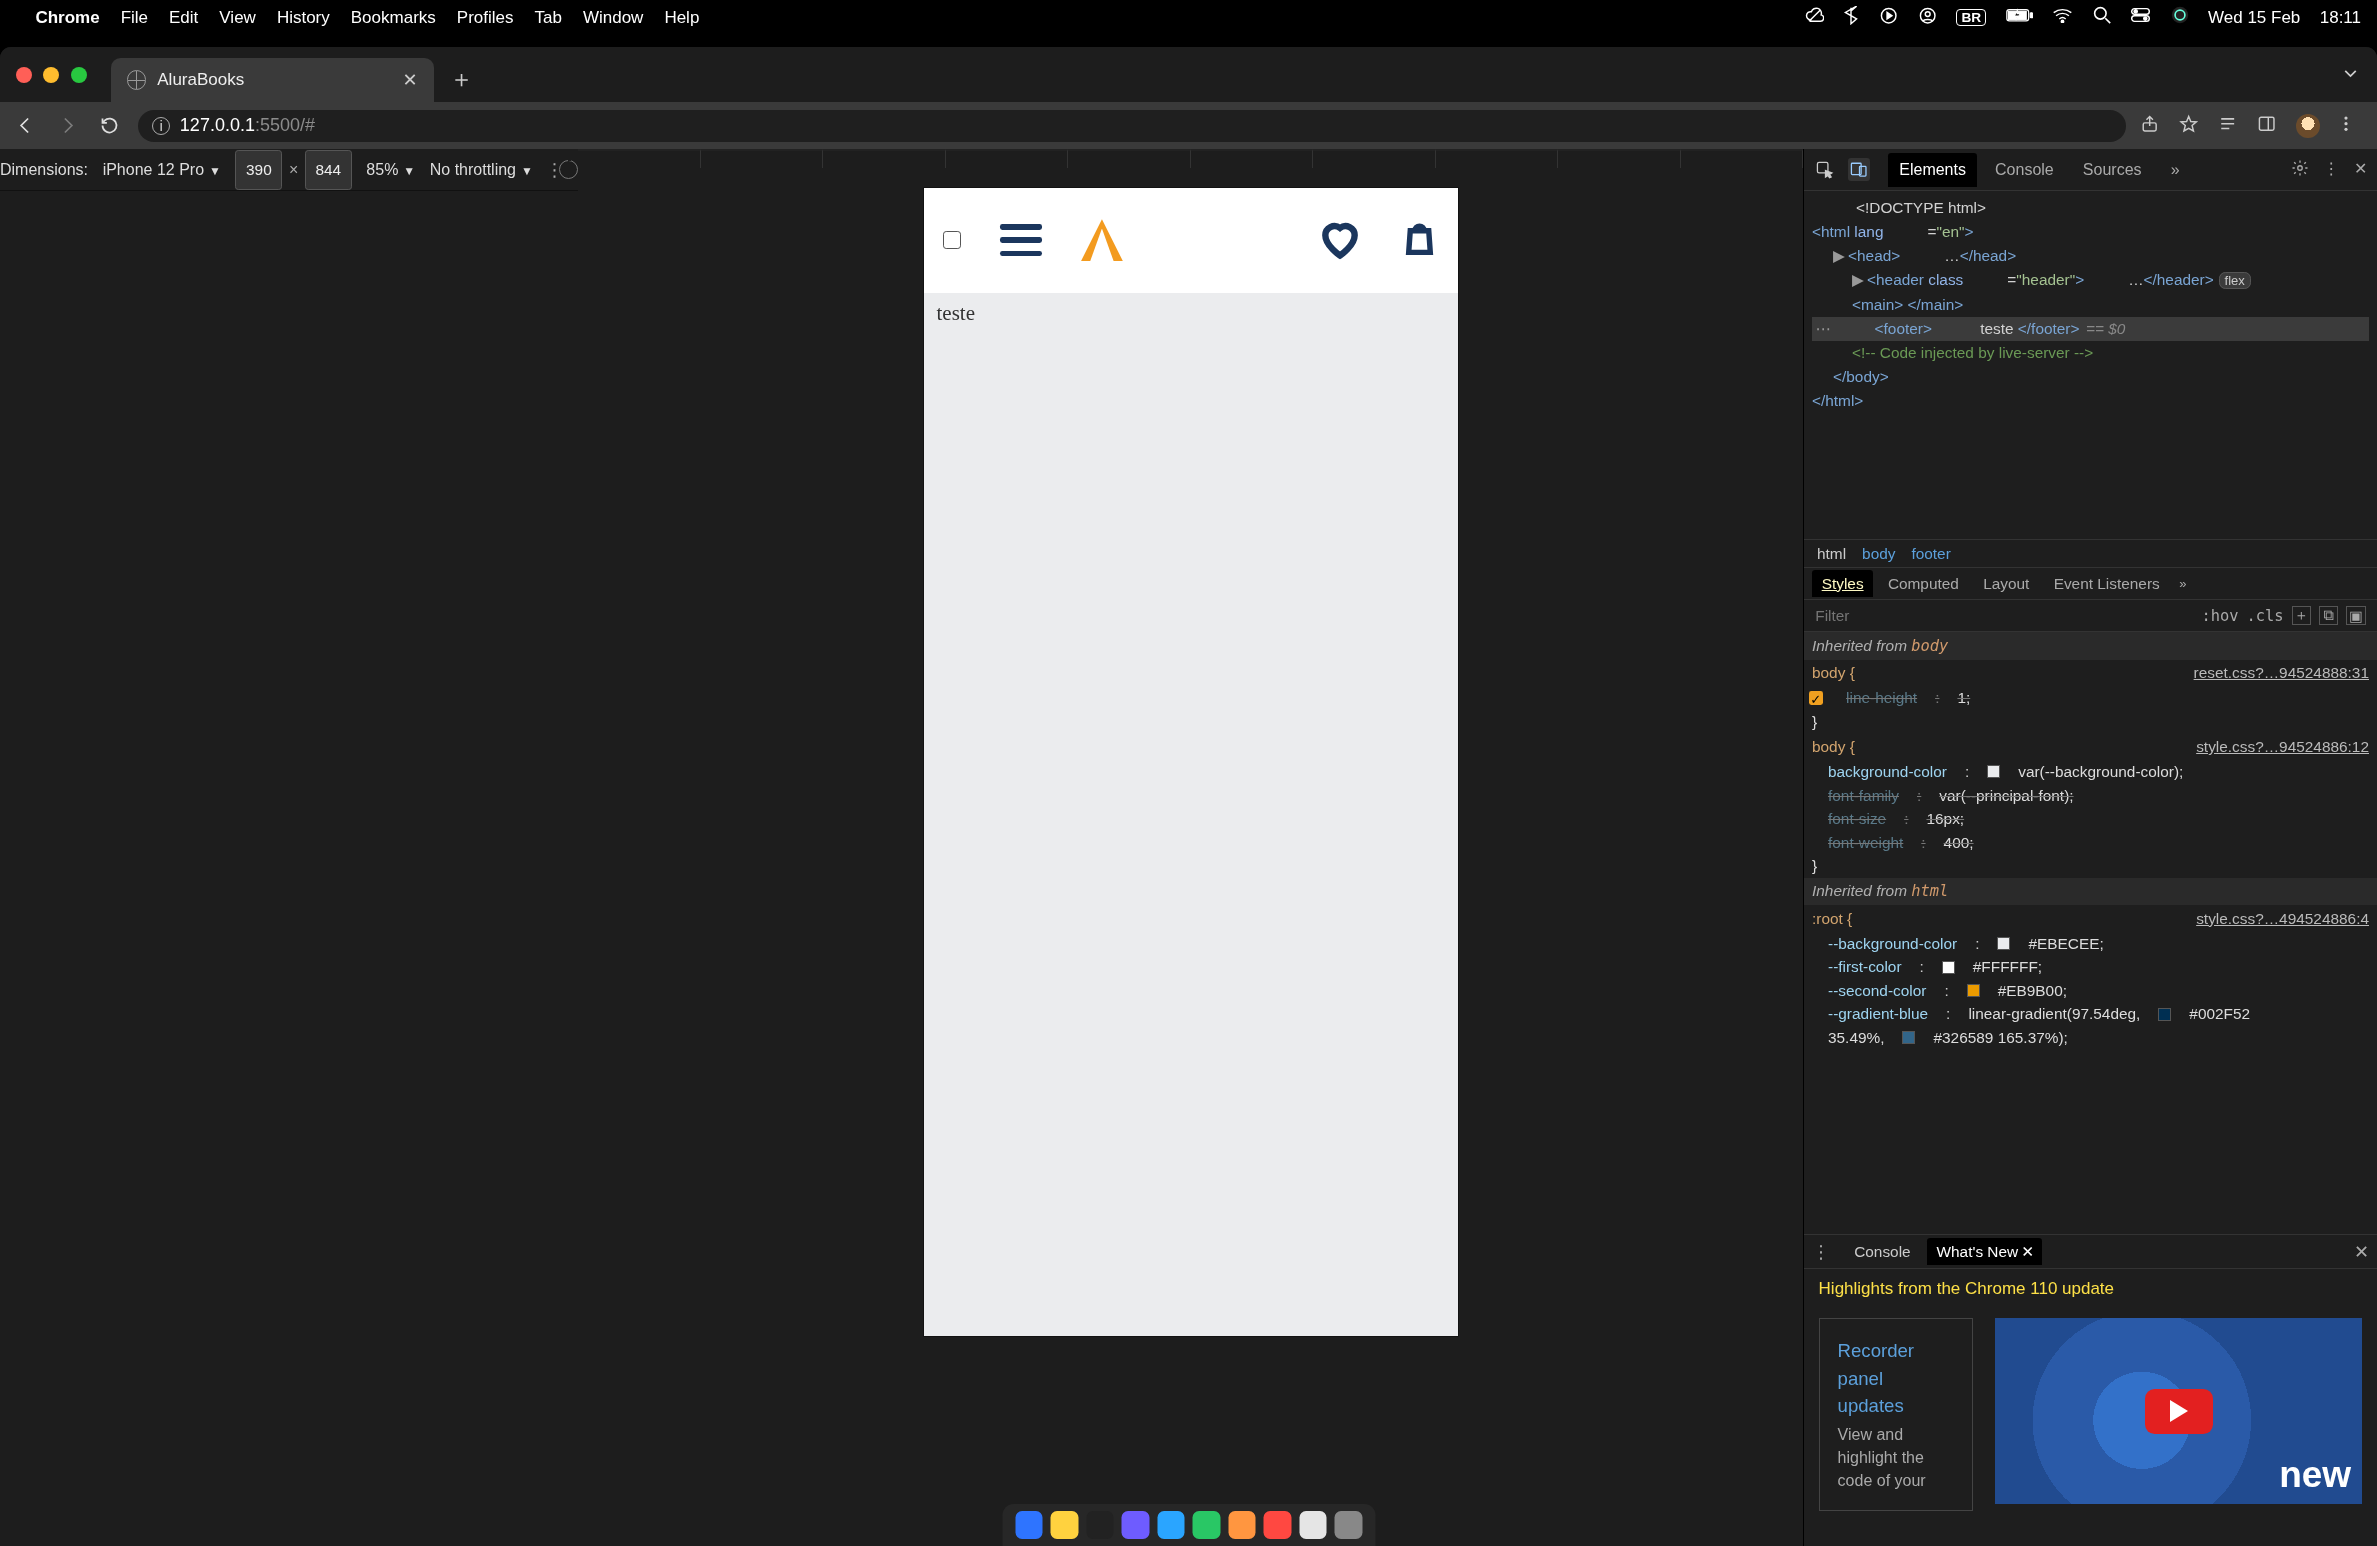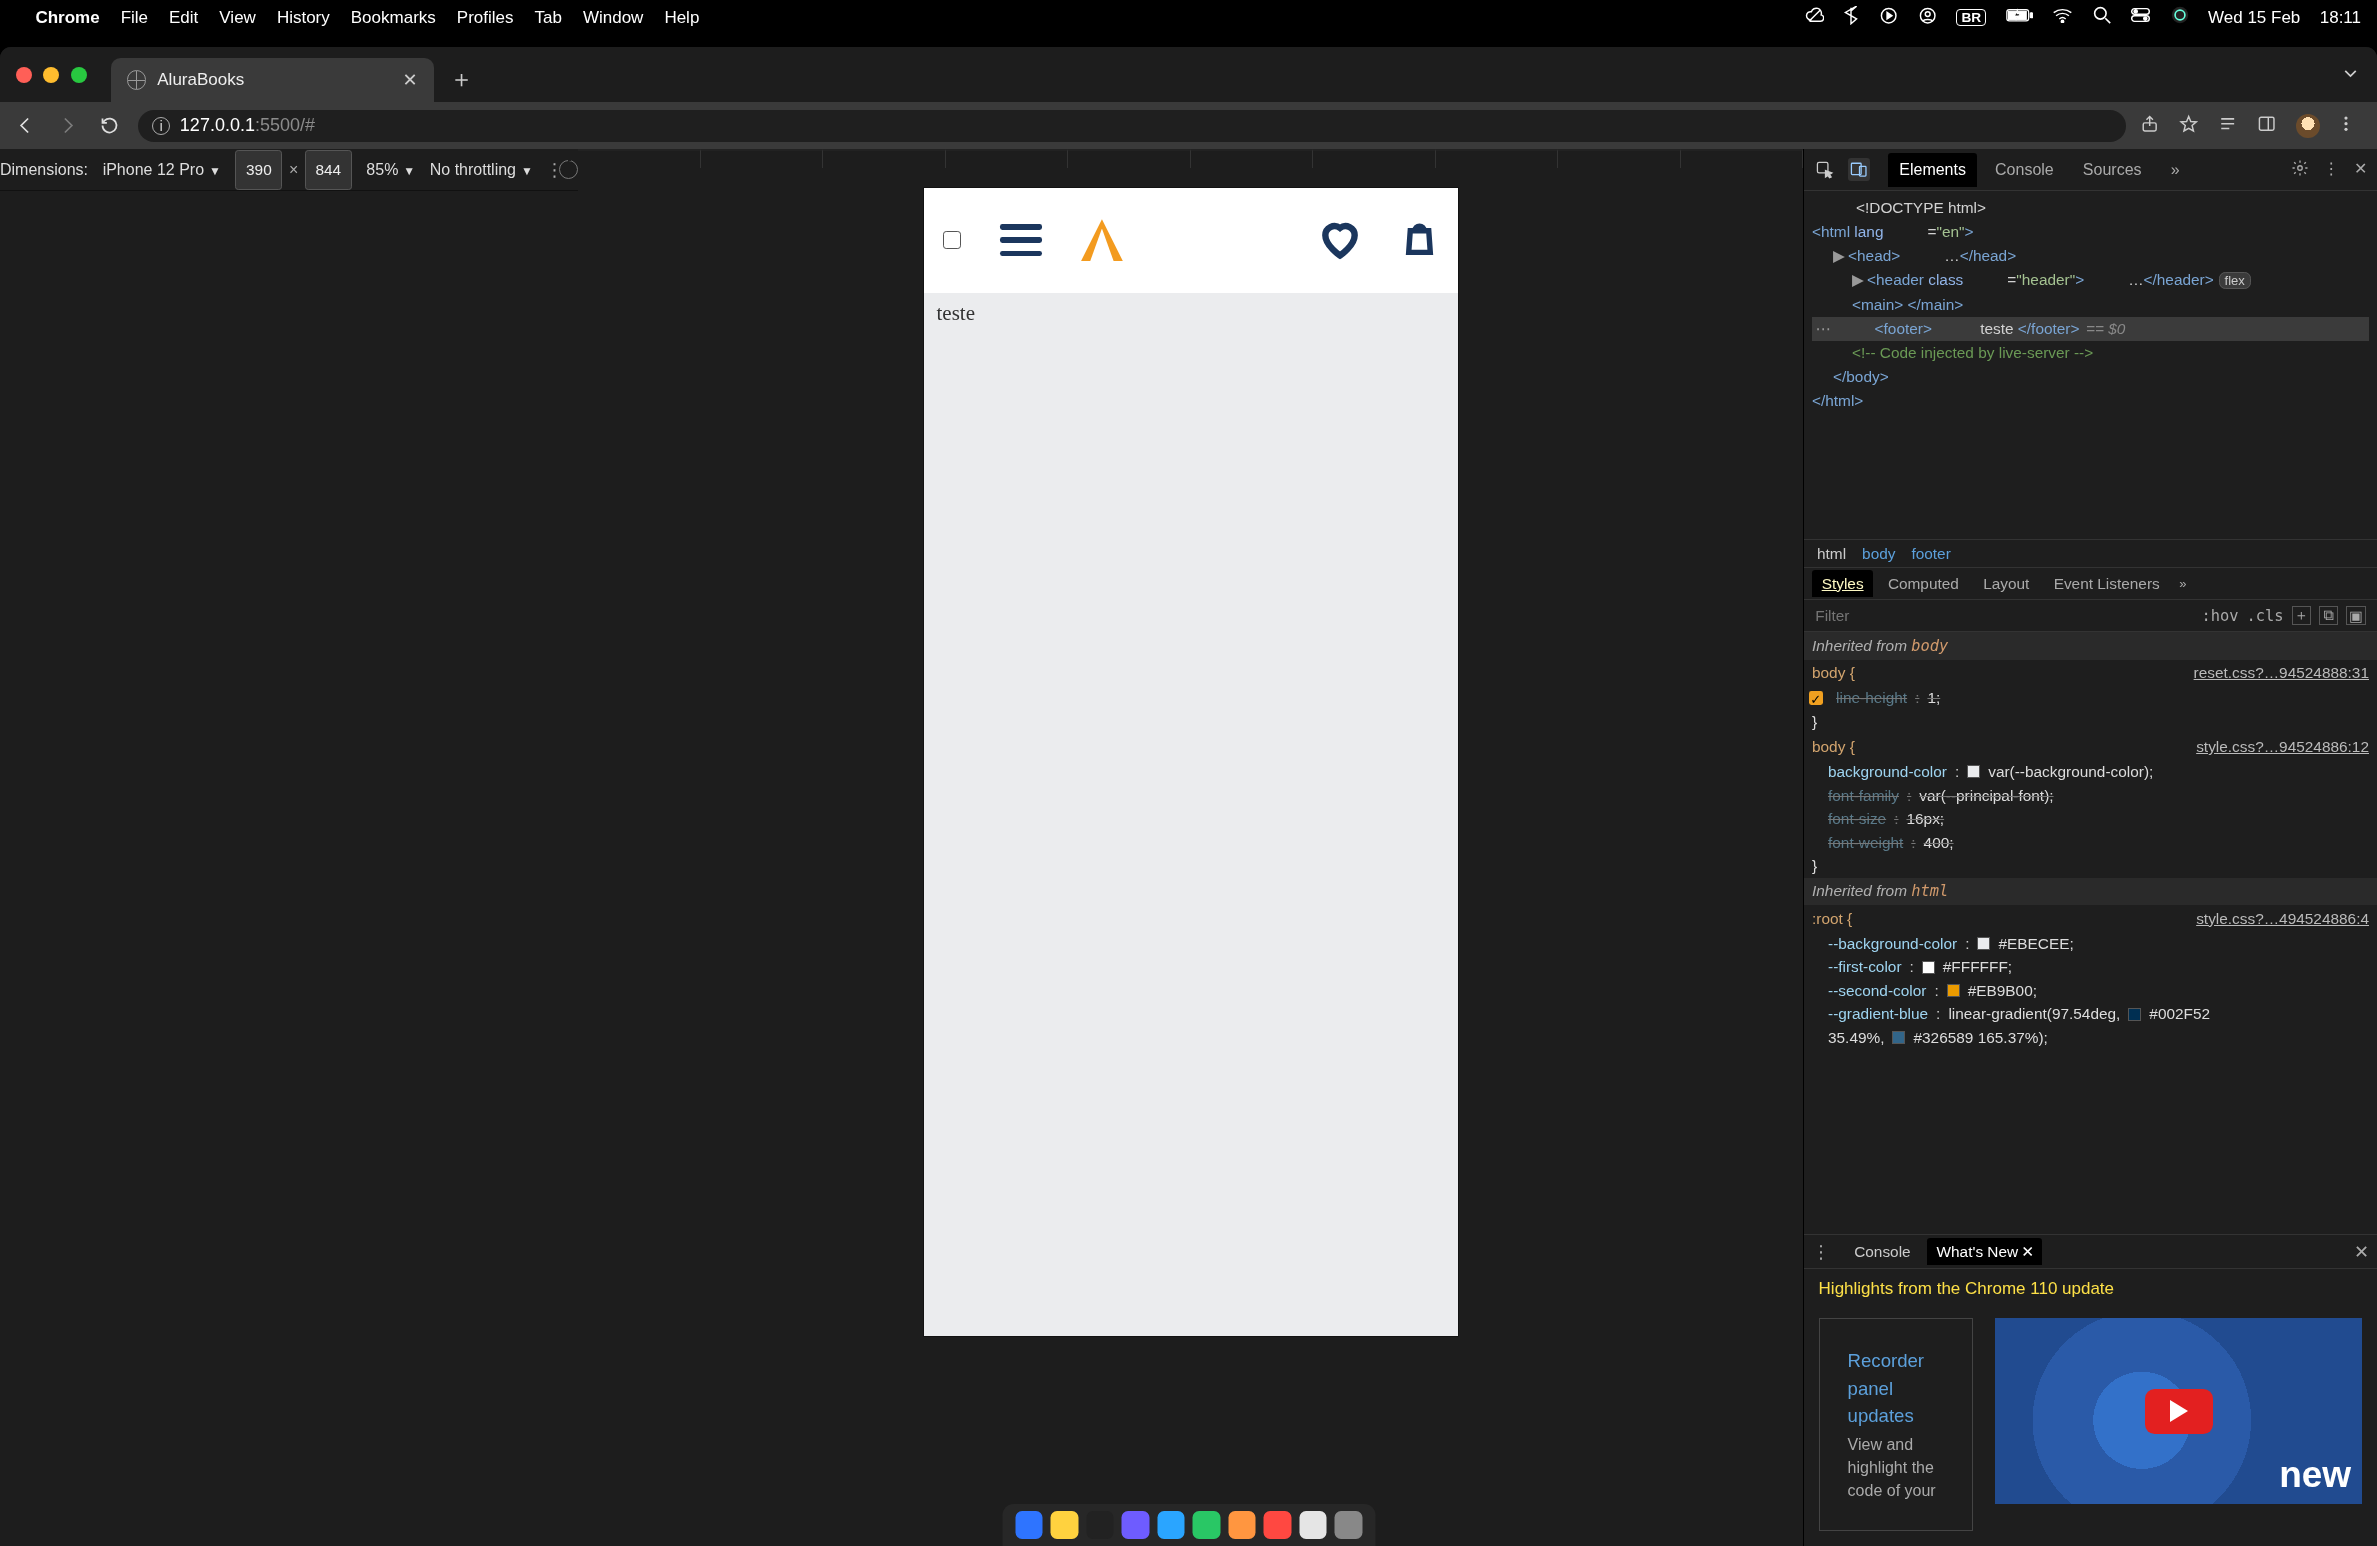--- a/index.html
+++ b/index.html
@@ -117,42 +117,42 @@
 
 
 .rules { flex:1; overflow:hidden; font-family: Menlo, monospace; font-size:15.4px; line-height:23.5px; }
 .rules .hdr { background:#2a2a2a; padding:1.6px 8px; color:#b0b0b0; font-style:italic; }
 .rules .hdr .from { color:#b0b0b0; }
 .rules .hdr .el { color:#d19a6c; font-family:monospace; }
 .rules .rule { padding:1.6px 8px; position:relative; }
 .rules .rule.link { display:flex; }
 .rules .rule .selc { color:#d2a46e; }
 .rules .rule .src { margin-left:auto; color:#bbb; text-decoration:underline; }
-.rules .prop { padding-left: 24px; display:flex; align-items:center; gap:8px; }
+.rules .prop { padding-left: 24px; display:flex; align-items:center; gap:18px; }
 .rules .propname { color:#9ed4f0; }
 .rules .propval { color:#ddd; }
 .rules .strike { text-decoration: line-through; color:#777; }
 .rules .strike .propname { color:#5a7a8a; }
 .rules .cb { width:14.6px; height:14.6px; background:#f0a020; border-radius:2.4px; display:inline-block; position:relative; margin-left:-19.4px; margin-right:4.9px; }
 .rules .cb::after { content:"✓"; position:absolute; top:-3.2px; left:1.6px; color:#000; font-size:13px; }
 .rules .swatch { width:13px; height:13px; border:0.8px solid #555; display:inline-block; vertical-align:middle; }
 .rules .closebr { padding-left:8px; color:#ddd; }
 
 
 .drawer { height: 312px; border-top:0.8px solid #333; display:flex; flex-direction:column; }
 .drawer .dtabs { height:34px; display:flex; align-items:center; padding:0 8px; gap:6.5px; border-bottom:0.8px solid #333; }
 .drawer .kebab2{ color:#aaa; font-size:18px; margin-right:8px;}
 .drawer .dtab { padding:4.9px 9.7px; font-size:15.4px; color:#ccc; }
 .drawer .dtab.active { background:#000; color:#fff; border-radius:3.2px 3.2px 0 0; position:relative; padding-right:24px; }
 .drawer .dtab.active .x{ position:absolute; right:8px; }
 .drawer .dclose { margin-left:auto; color:#aaa; font-size:18px; }
 .drawer .dcontent { flex:1; padding:9.7px 14.6px; overflow:hidden; }
 .drawer .headline { color:#fde047; font-size:17px; margin-bottom:19.4px; }
 .drawer .cards { display:flex; gap:22.6px; }
-.drawer .card { border:0.8px solid #444; width:154px; padding:28px; }
+.drawer .card { border:0.8px solid #444; width:154px; padding:18px; }
 .drawer .card .title { color:#5ca0db; font-size:18.6px; line-height:27.5px; }
 .drawer .card .sub { color:#aaa; font-size:16px; margin-top:4.9px; line-height:22.6px; }
 .drawer .video { flex:1; height:186px; background: radial-gradient(circle at 40% 55%, #3371c9 0 20%, #2a5aa8 20% 45%, #214b90 45% 100%); position:relative; display:flex; align-items:center; justify-content:center; }
 .drawer .video .play { width:68px; height:45px; background:#e32020; border-radius:9.7px; display:flex; align-items:center; justify-content:center; }
 .drawer .video .play::after{content:"";width:0;height:0;border-left:18px solid #fff;border-top:11.3px solid transparent;border-bottom:11.3px solid transparent;}
 .drawer .video .txt { position:absolute; right:11.3px; bottom:8px; color:#fff; font-size:37px; font-weight:600; }
 
 
 .dock { position:absolute; bottom:0; left:50%; transform:translateX(-50%); height:42px; display:flex; align-items:center; gap:8px; background:rgba(50,50,50,0.5); border-radius:11.3px 11.3px 0 0; padding:0 13px; }
 .dock .app { width:27.5px; height:27.5px; border-radius:6.5px; }

